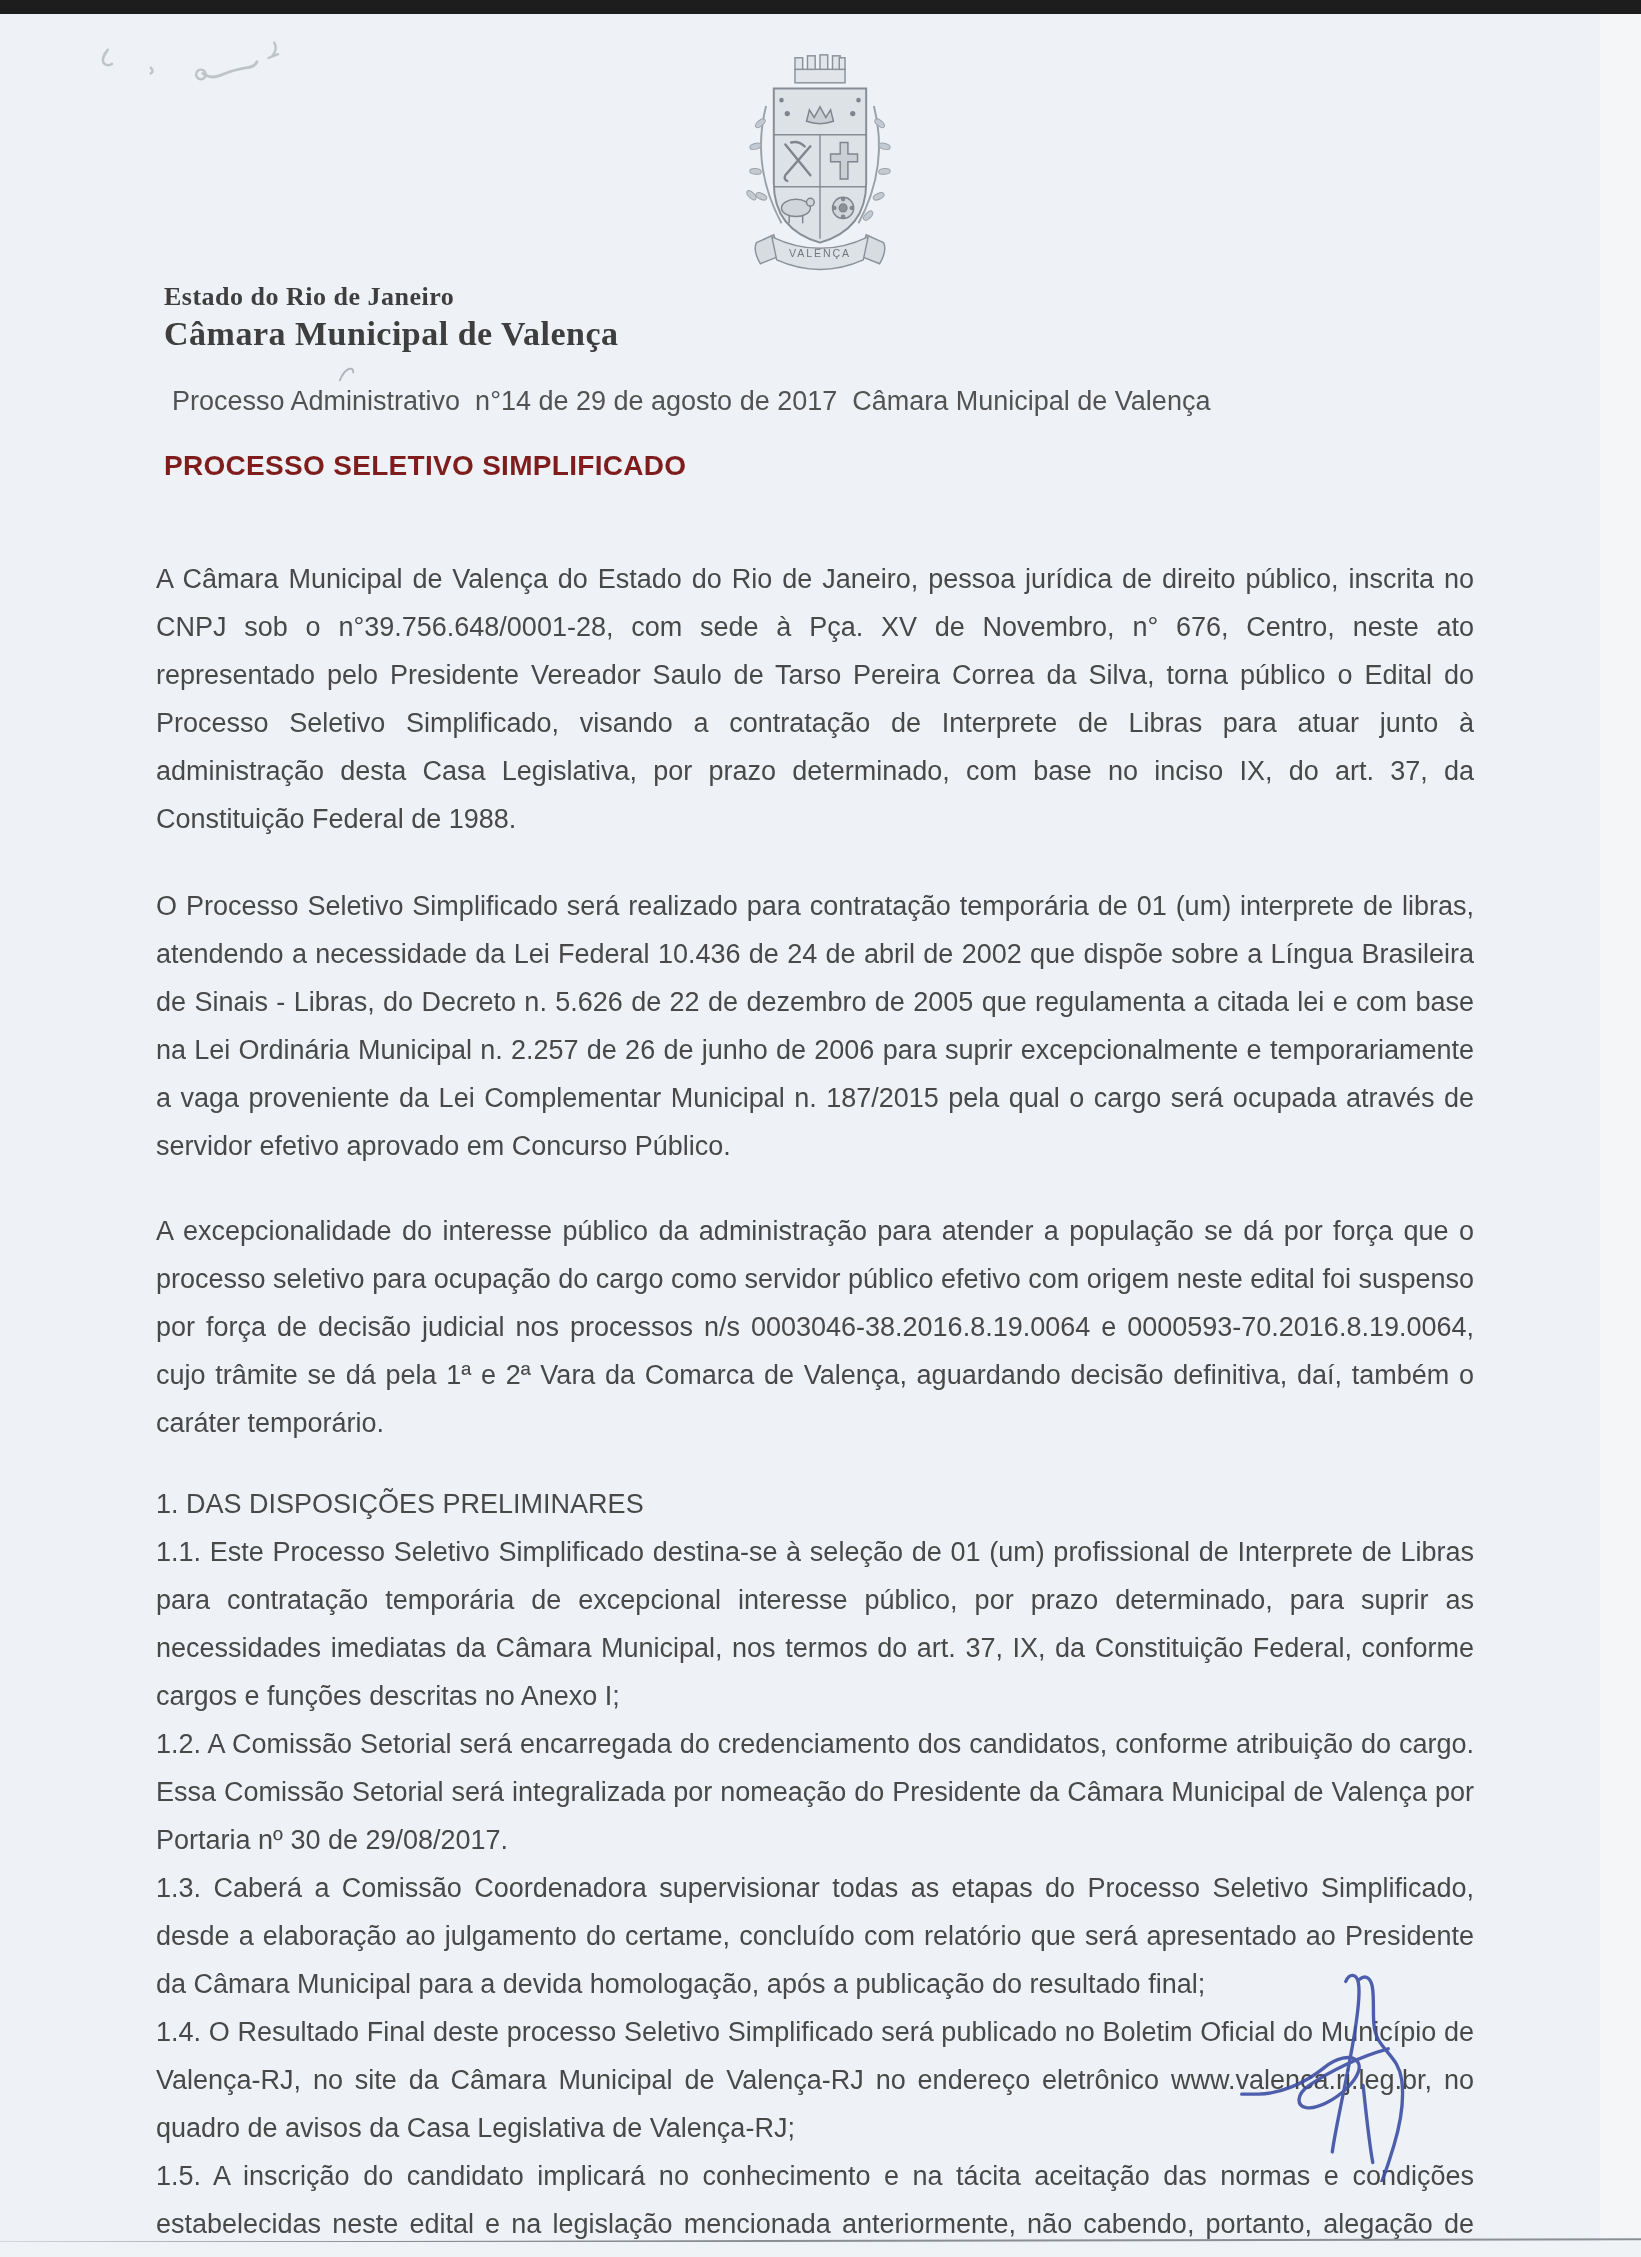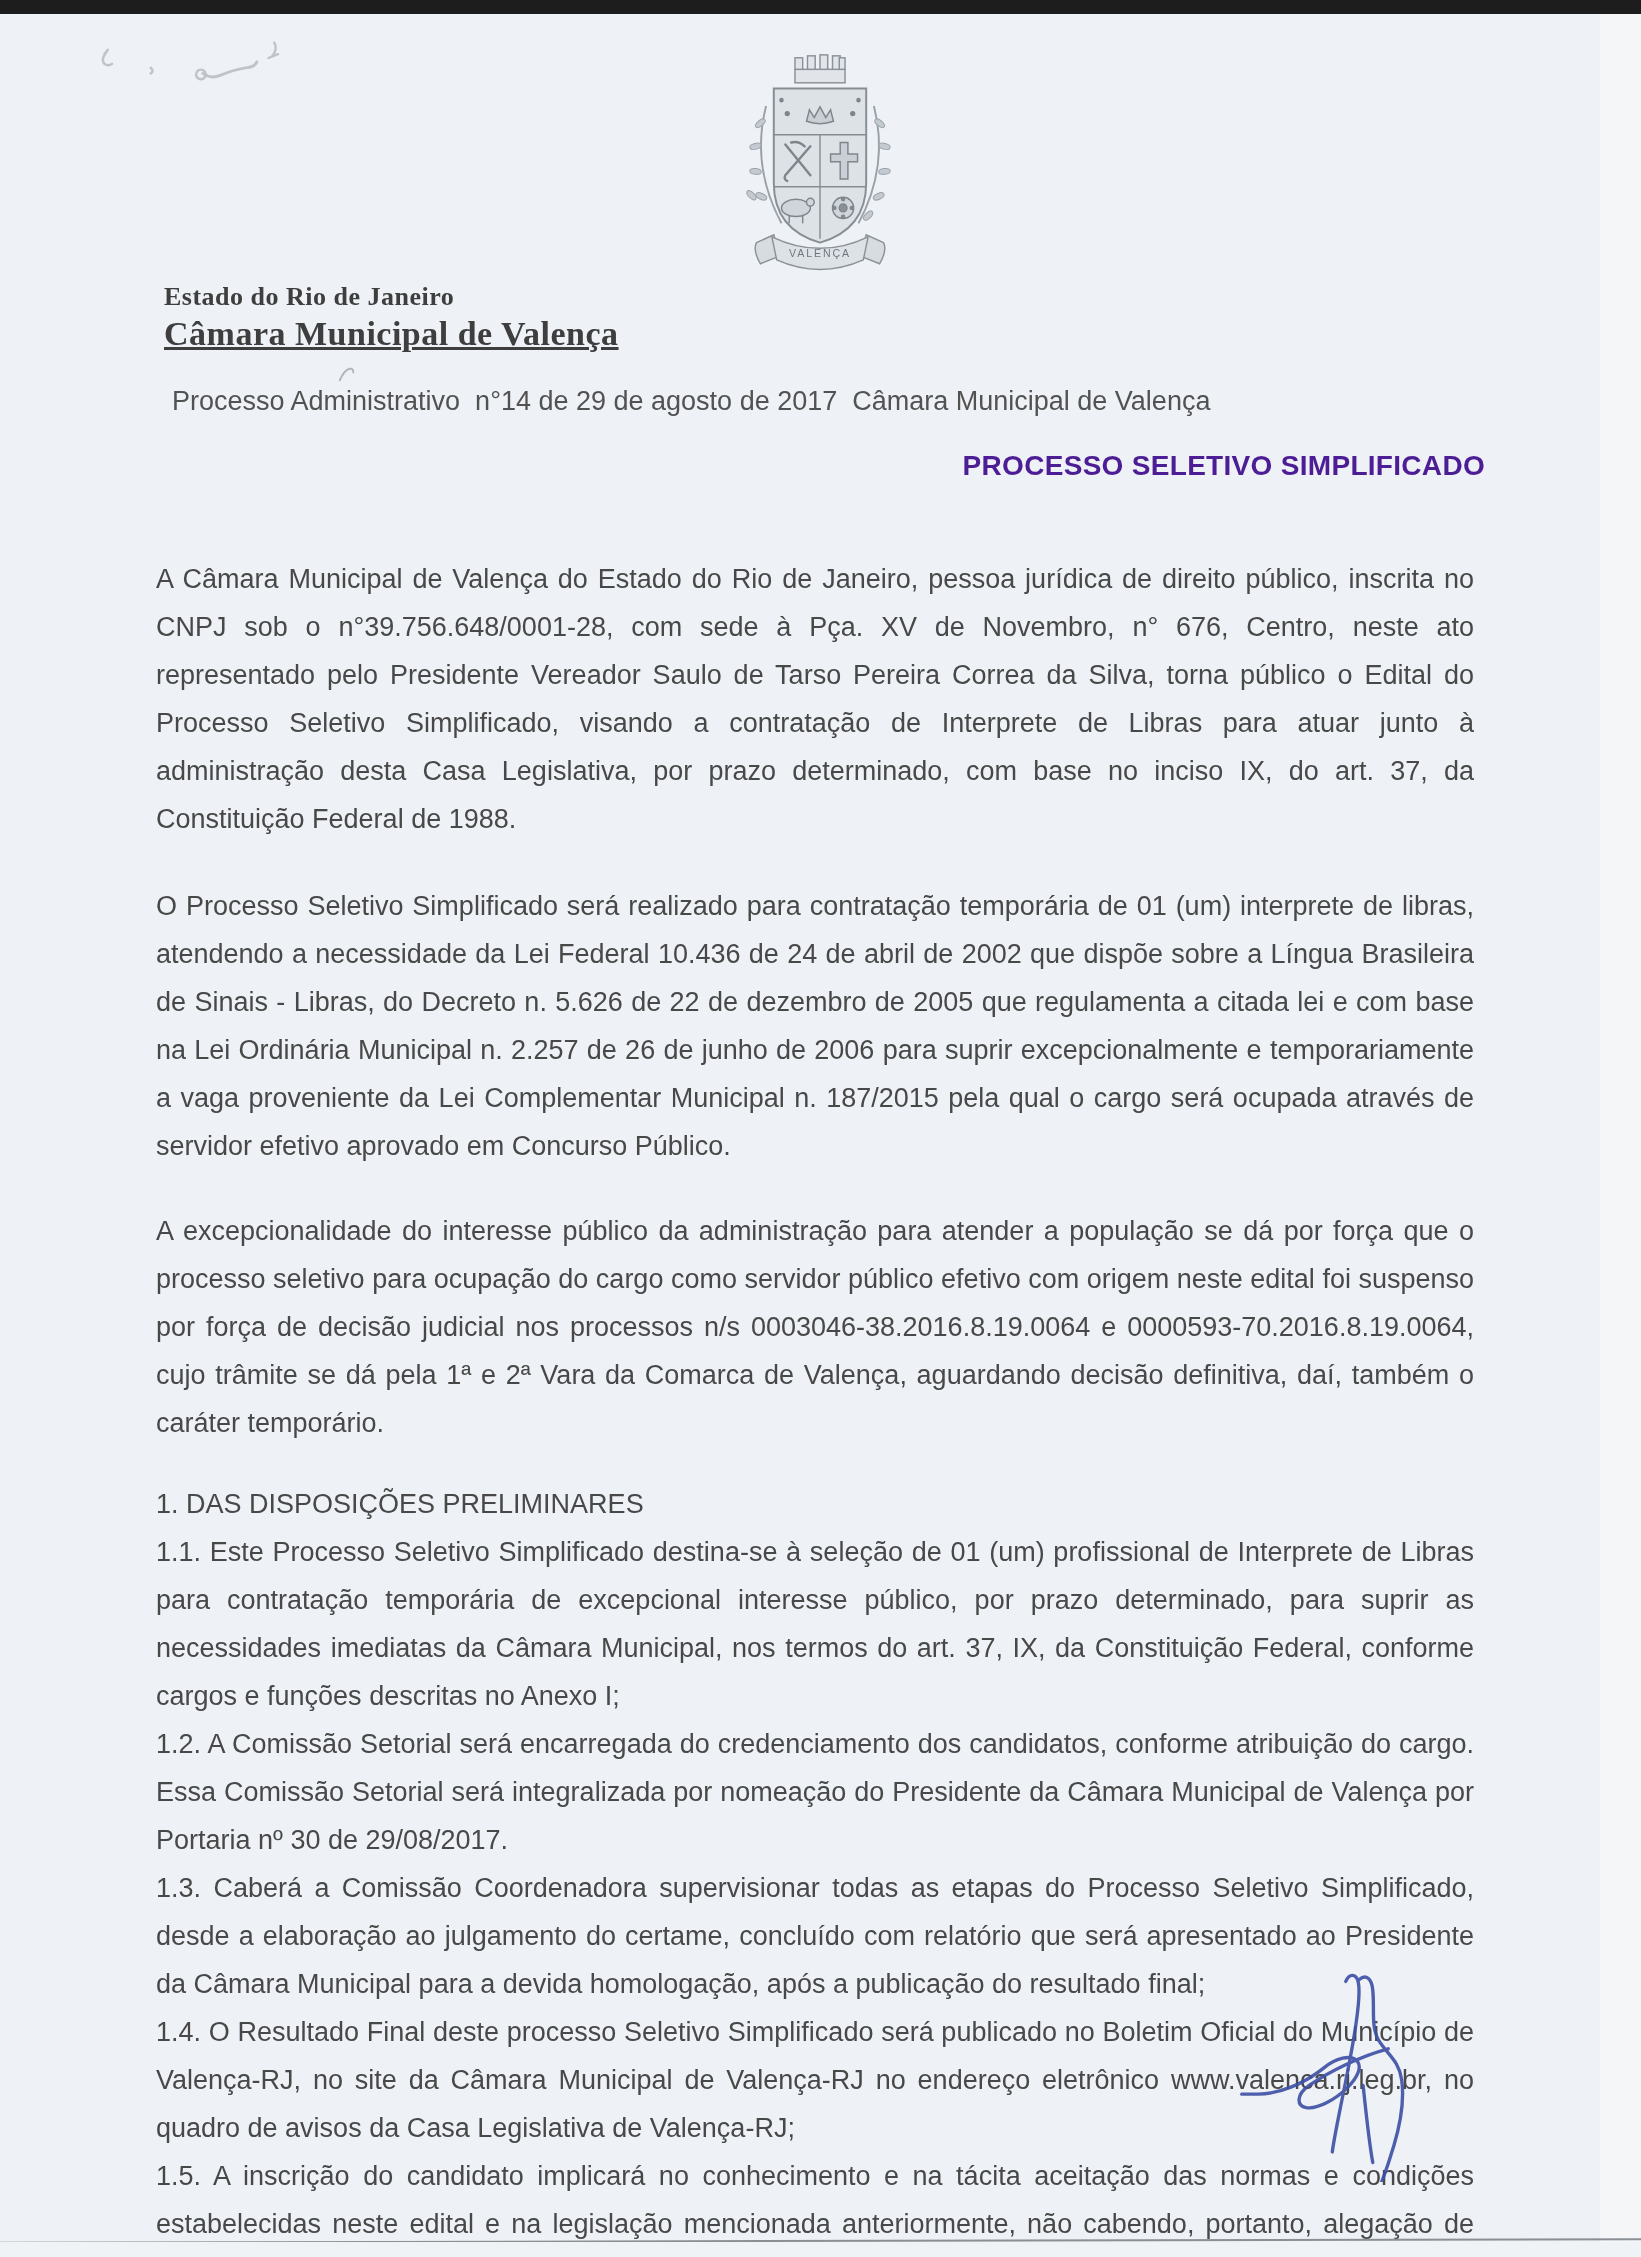--- a/index.html
+++ b/index.html
@@ -10,24 +10,24 @@
   }
   .scan-edge-top { position:absolute; top:0; left:0; width:1641px; height:13.5px; background:#1d1d1d; }
   .scan-strip-right { position:absolute; top:13.5px; right:0; width:41px; height:2244px; background:#f4f6f8; }
   .scan-line-bottom { position:absolute; left:0; top:2240px; width:1641px; height:1.9px; background:#8a8f94; transform:rotate(-0.12deg); }
   .below-line { position:absolute; left:0; top:2242px; width:1641px; height:15.4px; background:#f0f3f6; }
 
   .crest { position:absolute; left:743px; top:46px; width:154px; height:243px; }
 
   .hdr { position:absolute; left:164px; width:1321px; text-align:left; font-family:"Liberation Serif", serif; color:#3e3e3e; }
   .hdr-state { top:282px; font-size:26px; font-weight:bold; letter-spacing:0.5px; }
-  .hdr-muni  { top:315px; font-size:34px; font-weight:bold; letter-spacing:0.5px;text-decoration:underline; }
+  .hdr-muni  { top:315px; font-size:34px; font-weight:bold; letter-spacing:0.5px; }
 
   .process-line { position:absolute; left:172px; top:386px; width:1352px; font-size:27px; color:#525252; white-space:pre-wrap; }
-  .doc-title { position:absolute; left:164px; top:450px; width:1321px; text-align:right; font-size:28px; font-weight:bold; color:#4c1d95; letter-spacing:0.3px; }
+  .doc-title { position:absolute; left:164px; top:450px; width:1321px; text-align:left; font-size:28px; font-weight:bold; color:#7f1d1d; letter-spacing:0.3px; }
 
   .body-text { position:absolute; left:156px; top:555px; width:1318px; font-size:27px; line-height:48px; }
   .body-text p { margin:0; text-align:justify; }
   .p-gap-1 { margin-bottom:39px !important; }
   .p-gap-2 { margin-bottom:37px !important; }
   .p-gap-3 { margin-bottom:33px !important; }
   .p-gap-4 { margin-bottom:21px !important; }
   .sec-heading { font-weight:normal; font-size:27px; margin:0; text-align:left; }
 
   .signature { position:absolute; left:1234px; top:1960px; width:212px; height:222px; }

